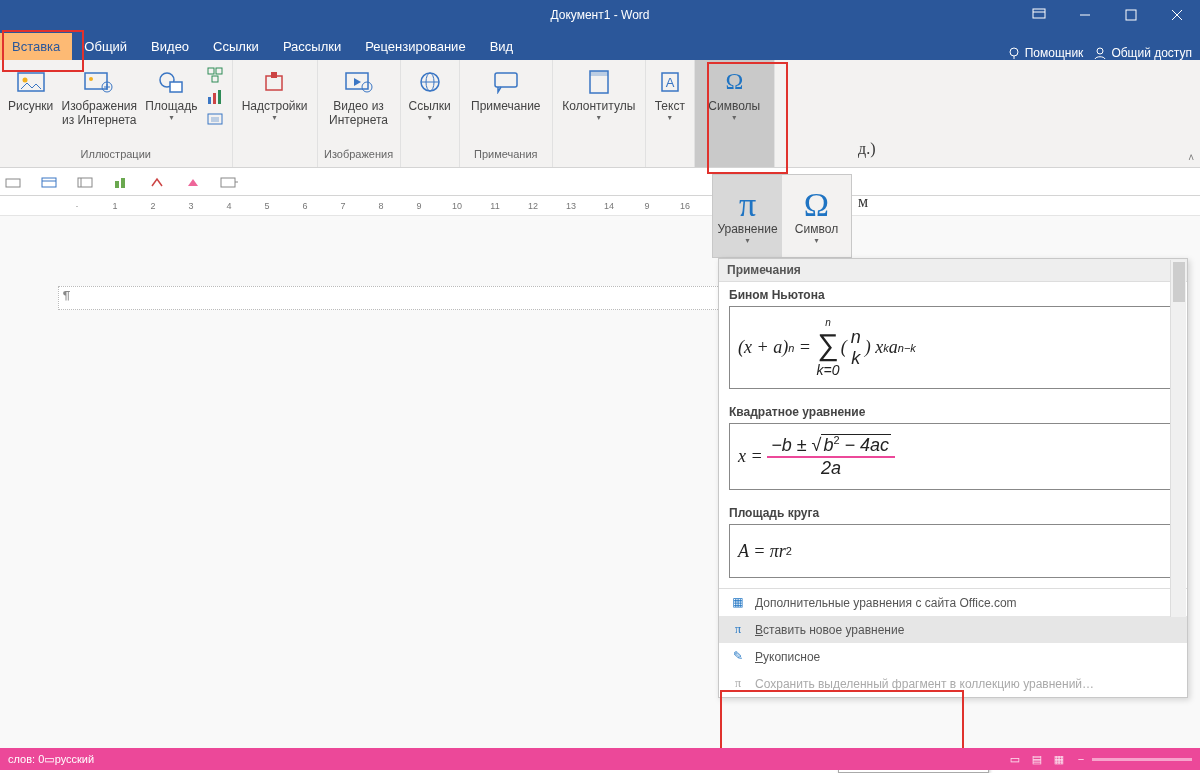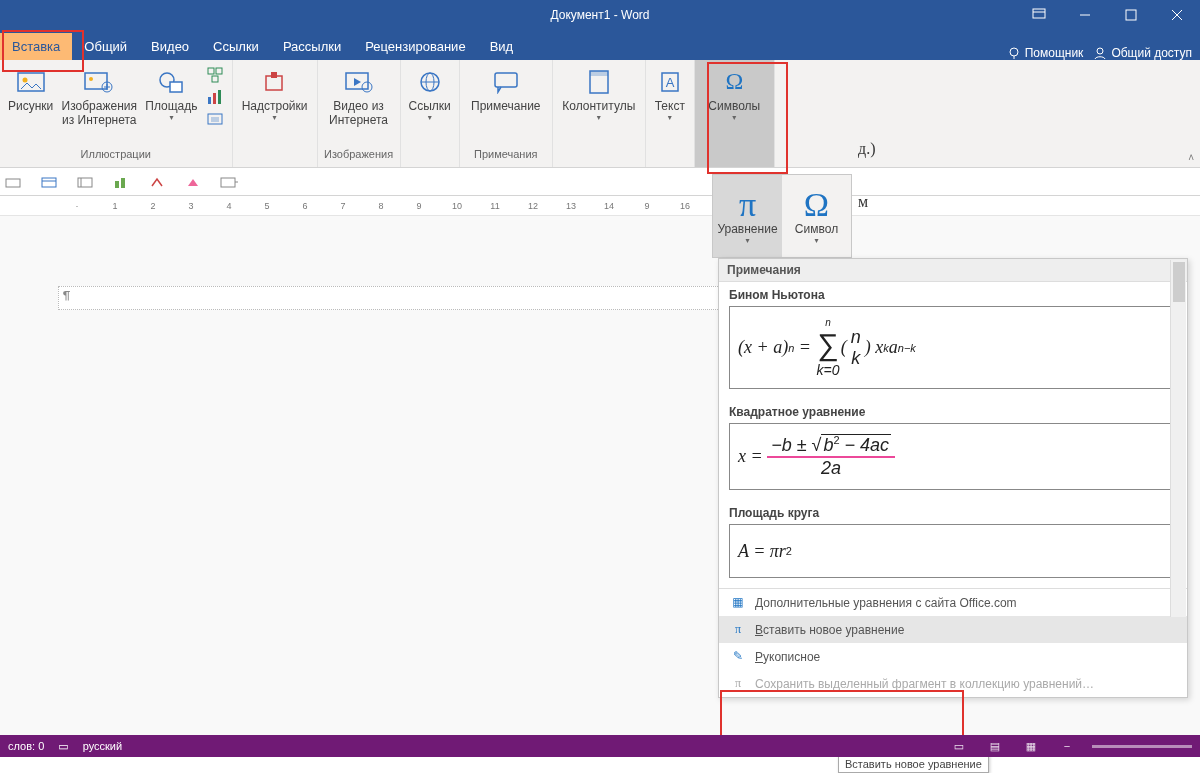--- a/index.html
+++ b/index.html
@@ -23,21 +23,21 @@
   .rbtn .caret { font-size: 8px; color: #666; line-height: 1; }
   .collapse-caret { position: absolute; right: 6px; bottom: 4px; font-size: 10px; color: #777; }
   .qat { background: #fff; height: 28px; border-bottom: 1px solid #d4d4d4; display: flex; align-items: center; padding-left: 4px; gap: 18px; }
   .qat .qi { width: 18px; height: 18px; display: flex; align-items: center; justify-content: center; }
   .ruler { background: #fff; height: 20px; border-bottom: 1px solid #e5e5e5; position: relative; font-size: 9px; color: #777; overflow: hidden; }
   .ruler .marks { position: absolute; left: 58px; top: 0; height: 100%; display: flex; align-items: center; white-space: nowrap; letter-spacing: 0; }
   .ruler .num { display: inline-block; width: 38px; text-align: center; }
   .doc { background: #f9f9f9; position: absolute; top: 216px; left: 0; right: 0; bottom: 22px; }
   .page { background: #fff; margin: 70px 0 0 58px; width: 700px; border: 1px dotted #bbb; height: 24px; padding: 2px 4px; font-size: 12px; color: #888; }
   .page .para { font-family: "Calibri", Arial, sans-serif; }
-  .statusbar { position: absolute; bottom: 16px; left: 0; right: 0; height: 22px; background: #701a75; color: #fff; display: flex; align-items: center; font-size: 11px; padding: 0 8px; gap: 14px; }
+  .statusbar { position: absolute; bottom: 3px; left: 0; right: 0; height: 22px; background: #ec4899; color: #fff; display: flex; align-items: center; font-size: 11px; padding: 0 8px; gap: 0; }
   .statusbar .spacer { flex: 1; }
   .statusbar .vicn { width: 22px; display: flex; justify-content: center; opacity: .85; }
   .statusbar .zoom-track { width: 100px; height: 3px; background: rgba(255,255,255,.5); position: relative; }
   .redbox { position: absolute; border: 2px solid #e0322d; pointer-events: none; }
   .red1 { left: 2px; top: 30px; width: 82px; height: 42px; }
   .red2 { left: 707px; top: 62px; width: 81px; height: 112px; }
   .red3 { left: 720px; top: 690px; width: 244px; height: 62px; }
 
   
   .sym-sub { position: absolute; left: 712px; top: 174px; width: 140px; height: 84px; background: #f3f2f1; border: 1px solid #c8c8c8; display: flex; }

